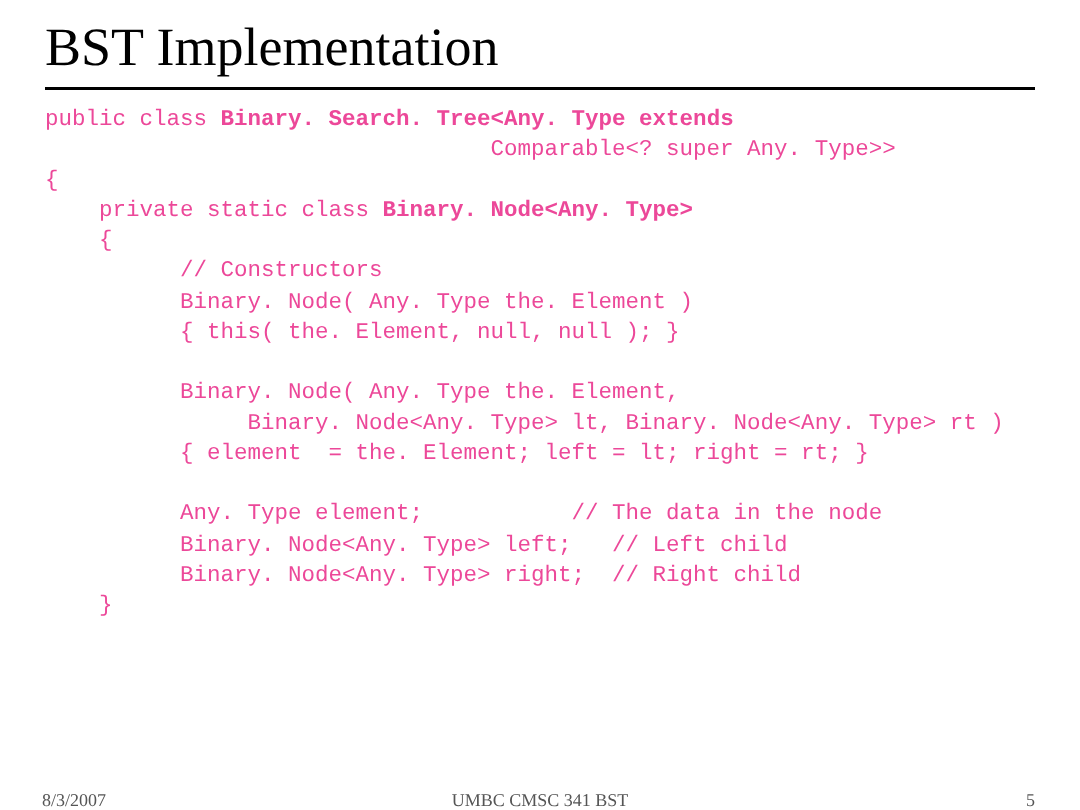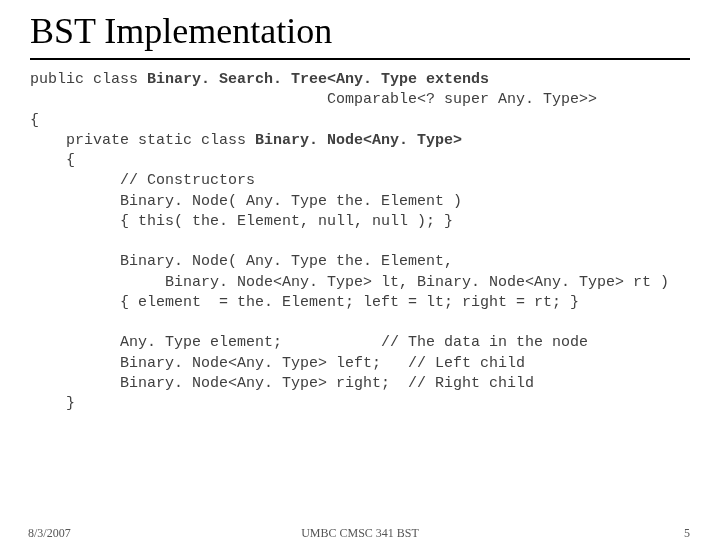--- a/index.html
+++ b/index.html
@@ -28,21 +28,21 @@
   }
   .underline {
     border-bottom: 2px solid #000;
     margin-bottom: 10px;
   }
   .code {
     font-family: "Courier New", Courier, monospace;
     font-size: 15px;
     line-height: 1.35;
     white-space: pre;
-    color: #404040;
+    color: #ec4899;
   }
   .code b { font-weight: bold; }
   .footer {
     position: absolute;
     bottom: 14px;
     left: 0;
     width: 720px;
     font-family: "Times New Roman", Times, serif;
     font-size: 12px;
     color: #555;

